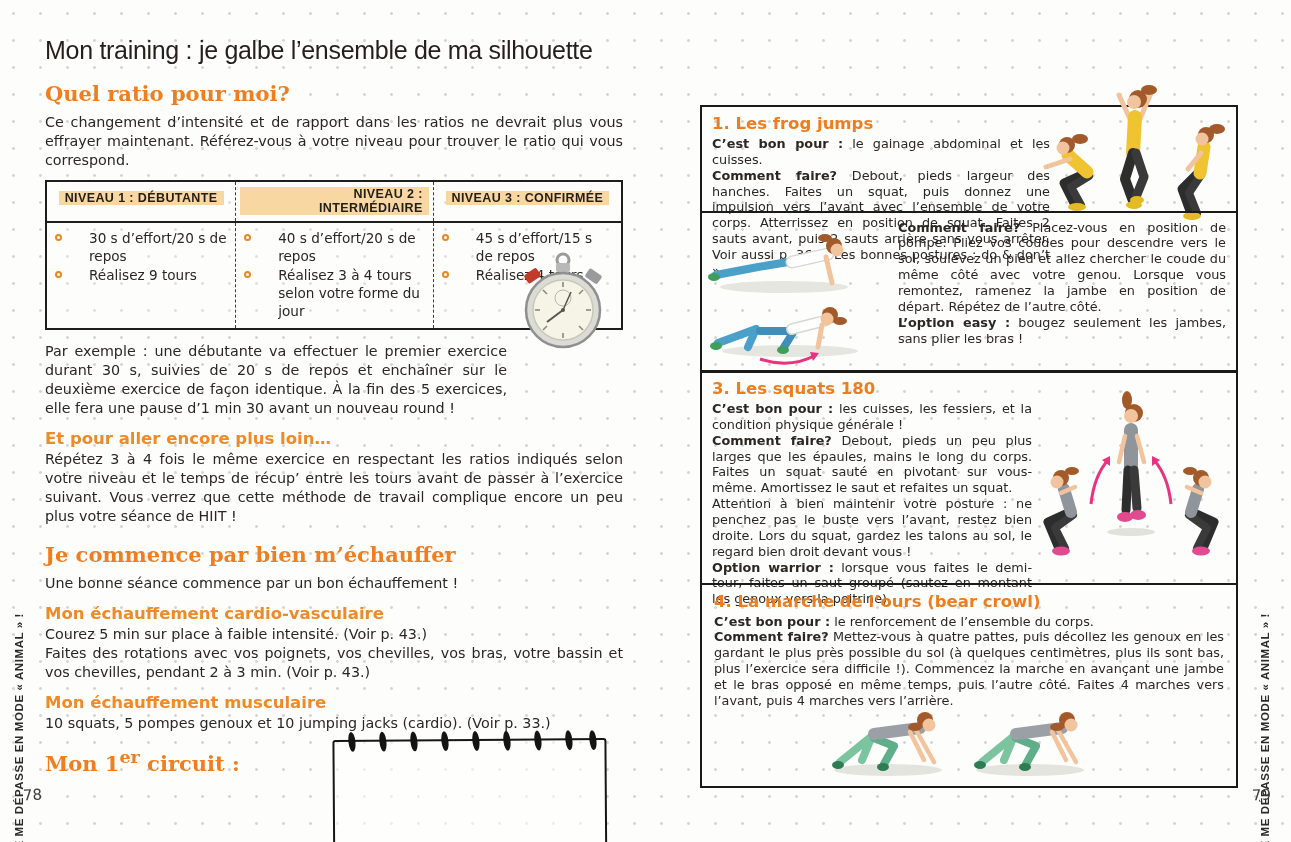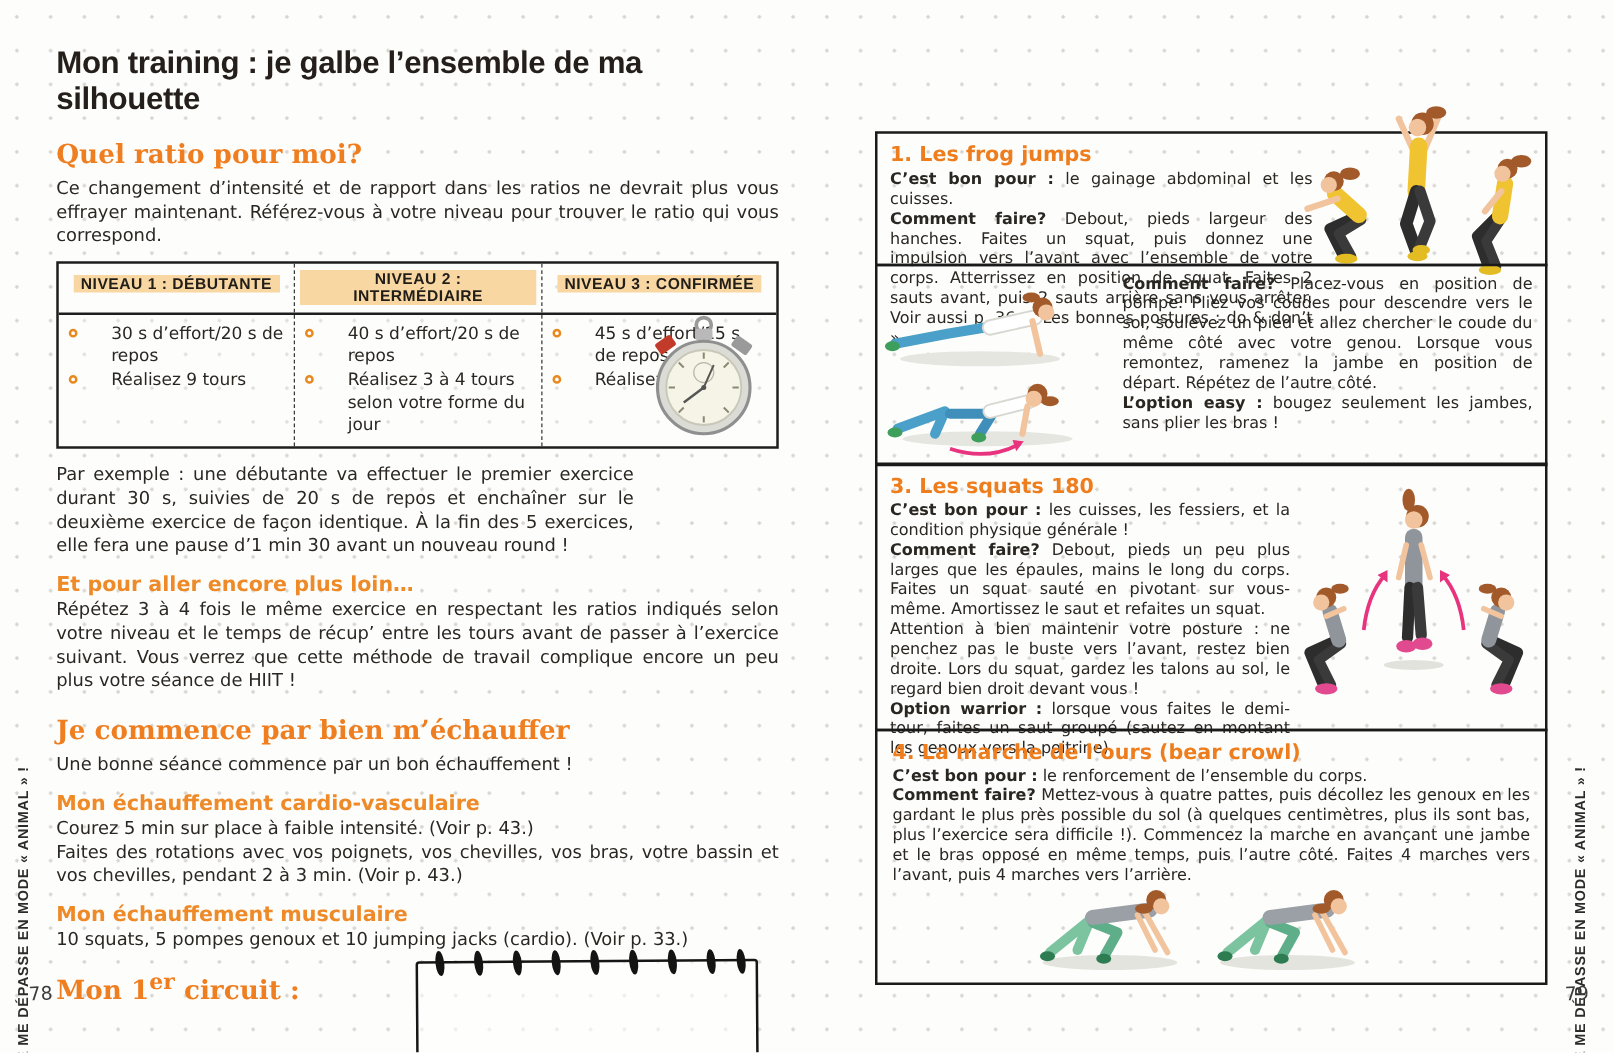--- a/index.html
+++ b/index.html
@@ -8,39 +8,39 @@
     position:relative; width:1291px; height:842px; overflow:hidden;
     background-color:#fdfdfb;
     background-image: radial-gradient(circle, #d7d5d1 1.1px, transparent 1.7px);
     background-size: 27px 27px;
     font-family:"DejaVu Sans", sans-serif;
     color:#2a2723;
   }
   
   .page-left { position:absolute; left:45px; top:36px; width:578px; }
   .book-title {
-    font-family:"Liberation Sans", sans-serif; font-weight:700;
+    font-family:"Liberation Sans", sans-serif; font-weight:400;
     font-size:25px; letter-spacing:-0.3px; color:#241f1b; margin-bottom:16px;
   }
   .slab-h {
     font-family:"DejaVu Serif", serif; font-weight:700;
     color:#ee7e20; font-size:21px; margin:8px 0 7px;
   }
   p.body { font-size:14.3px; line-height:1.33; text-align:justify; }
   
   .ratio-table { border:2.5px solid #1e1e1e; margin-top:10px; background:rgba(255,255,255,0.25); }
   .ratio-row { display:grid; grid-template-columns:1fr 1.05fr 1fr; }
   .ratio-head { border-bottom:2px solid #1e1e1e; }
   .ratio-cell { padding:5px 8px 6px; }
   .ratio-cell + .ratio-cell { border-left:1.5px dashed #3a3a3a; }
   .ratio-head .ratio-cell { text-align:center; padding:5px 4px; }
   .hl {
     display:inline-block; background:#f8d7a3; padding:0 6px;
     font-family:"Liberation Sans", sans-serif; font-weight:700;
-    font-size:12.5px; letter-spacing:0.4px; text-transform:uppercase; color:#211d18;
+    font-size:12.5px; letter-spacing:0.4px; text-transform:uppercase; color:#211d18;text-align:right;
   }
   .bullet-line { display:flex; align-items:flex-start; font-size:13.6px; line-height:1.3; margin:2px 0;gap:20px; }
   .dot {
     flex:0 0 auto; width:7px; height:7px; border:2px solid #e8891f; border-radius:50%;
     margin:4px 7px 0 0; background:#fff;
   }
   .ratio-footer {
     border-top:2px solid #1e1e1e; text-align:center;
     font-size:13.8px; padding:4px 2px 5px;
   }

